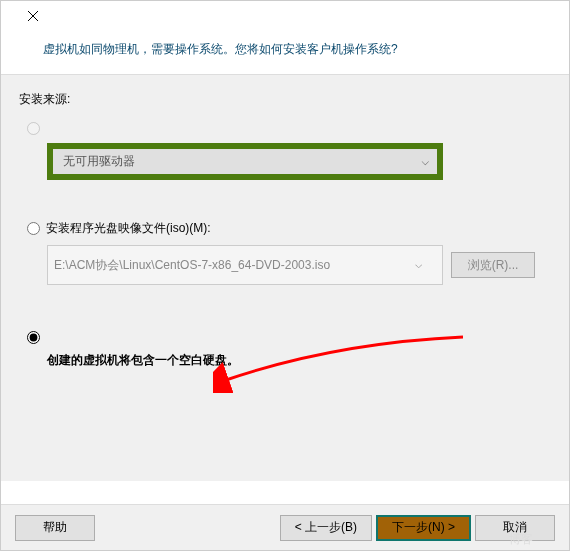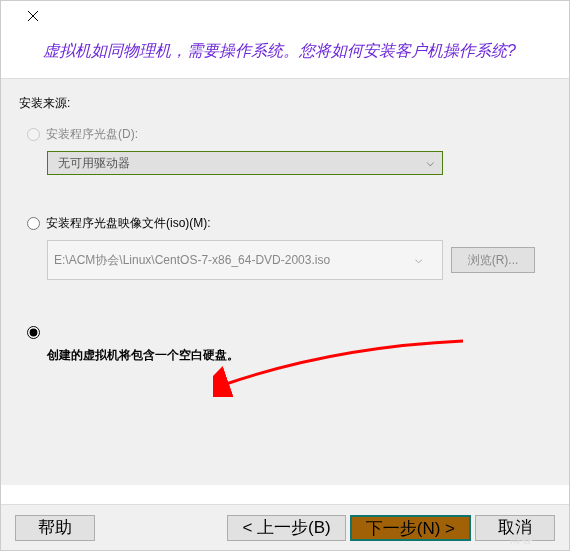--- a/index.html
+++ b/index.html
@@ -3,43 +3,43 @@
   <meta charset="utf-8">
   <style>
     * { margin: 0; padding: 0; box-sizing: border-box; font-family: "Microsoft YaHei", "Segoe UI", sans-serif; }
     body { width: 570px; height: 551px; background: #fff; border: 1px solid #ccc; position: relative; overflow: hidden; }
     .titlebar { height: 30px; display: flex; align-items: center; justify-content: space-between; padding-left: 10px; }
     .titlebar-title { font-size: 12px; color: #000; }
     .close-btn { width: 44px; height: 30px; display: flex; align-items: center; justify-content: center; cursor: pointer; }
     .close-btn svg { width: 10px; height: 10px; }
     .header-area { background: #fff; padding: 10px 20px 16px 28px; border-bottom: 1px solid #ddd; }
     .header-title { font-size: 12px; font-weight: bold; color: #000; margin-bottom: 6px; }
-    .header-subtitle { font-size: 16px; color: #6d28d9; padding-left: 14px; font-style: italic; }
+    .header-subtitle { font-size: 12px; color: #0c4a6e; padding-left: 14px; }
     .content { background: #f0f0f0; padding: 16px 18px 0 18px; height: 406px; position: relative; }
     .section-label { font-size: 12px; color: #000; margin-bottom: 14px; }
     .radio-group { margin-bottom: 24px; }
     .radio-row { display: flex; align-items: center; margin-bottom: 8px; padding-left: 8px; }
     .radio-row input[type="radio"] { margin-right: 6px; }
     .radio-row label { font-size: 12px; }
     .disabled-text { color: #888; }
     .enabled-text { color: #000; }
     .indent { margin-left: 28px; margin-top: 6px; }
-    .select-box { width: 396px; height: 24px; background: #e0e0e0; border: 1px solid #4d7c0f; display: flex; align-items: center; justify-content: space-between; padding: 0 8px 0 10px; font-size: 12px; color: #555; }
+    .select-box { width: 396px; height: 37px; background: #e0e0e0; border: 6px solid #4d7c0f; display: flex; align-items: center; justify-content: space-between; padding: 0 8px 0 10px; font-size: 12px; color: #555; }
     .select-box .chev { color: #666; font-size: 10px; }
     .iso-row { display: flex; align-items: center; gap: 8px; }
     .iso-input { width: 396px; height: 40px; border: 1px solid #ccc; background: #f5f5f5; padding: 0 20px 0 6px; font-size: 12px; color: #888; position: relative; display: flex; align-items: center; justify-content: space-between; }
     .iso-input .chev { font-size: 9px; color: #888; }
     .browse-btn { width: 84px; height: 26px; background: #e1e1e1; border: 1px solid #adadad; font-size: 12px; color: #888; cursor: default; }
     .info-text { font-size: 12px; color: #000; margin-left: 28px; margin-top: 8px; font-weight: bold; }
     .arrow-svg { position: absolute; left: 212px; top: 258px; pointer-events: none; }
     .footer { position: absolute; bottom: 0; left: 0; right: 0; height: 46px; background: #f0f0f0; border-top: 1px solid #ddd; display: flex; align-items: center; padding: 0 14px; }
     .footer-left { flex: 0 0 auto; }
     .footer-spacer { flex: 1; }
     .footer-right { display: flex; gap: 4px; }
-    .btn { height: 26px; padding: 0 14px; background: #e1e1e1; border: 1px solid #adadad; font-size: 17px; cursor: pointer; min-width: 80px; }
+    .btn { height: 26px; padding: 0 14px; background: #e1e1e1; border: 1px solid #adadad; font-size: 12px; cursor: pointer; min-width: 80px; }
     .btn-primary { border: 2px solid #0f766e; background: #a16207; }
     .watermark { position: absolute; right: 36px; bottom: 2px; font-size: 12px; color: #ddd; }
     input[type="radio"] { width: 13px; height: 13px; accent-color: #000; }
     input[type="radio"]:disabled { accent-color: #999; }
   </style>
 </head>
 <body>
 
 <div class="titlebar">
   <div class="close-btn">
@@ -53,21 +53,20 @@
 <div class="header-area">
   <div class="header-subtitle">虚拟机如同物理机，需要操作系统。您将如何安装客户机操作系统?</div>
 </div>
 
 <div class="content">
   <div class="section-label">安装来源:</div>
 
   <div class="radio-group">
     <div class="radio-row">
       <input type="radio" name="source" disabled="" style="">
-      <label class="disabled-text">安装程序光盘(D):</label>
     </div>
     <div class="indent">
       <div class="select-box">
         <span>无可用驱动器</span>
         <span class="chev">⌵</span>
       </div>
     </div>
   </div>
 
   <div class="radio-group" style="margin-top:40px;">

